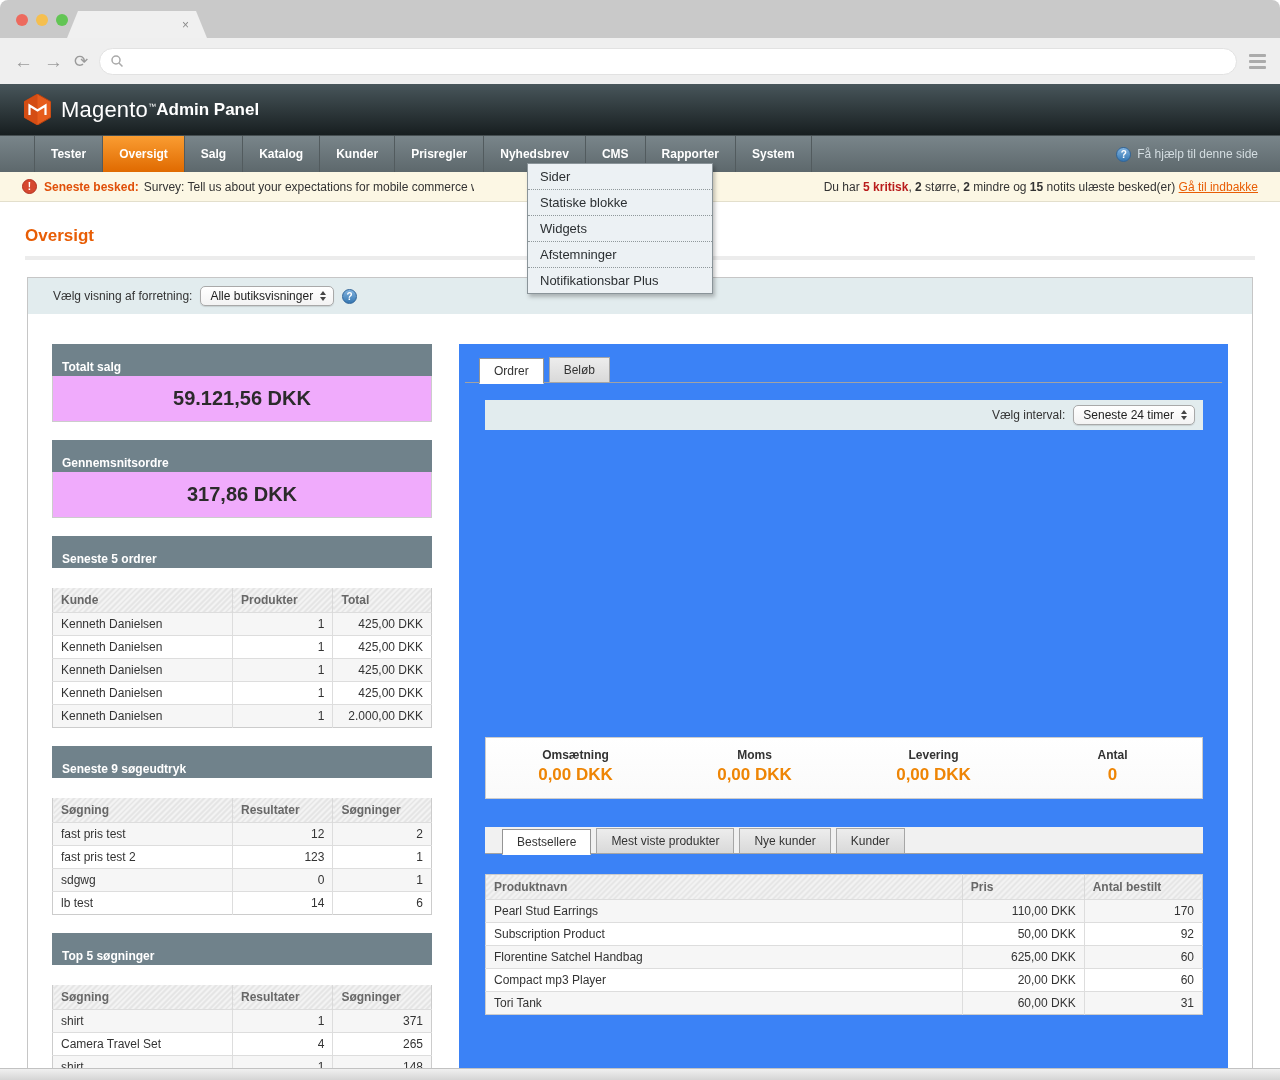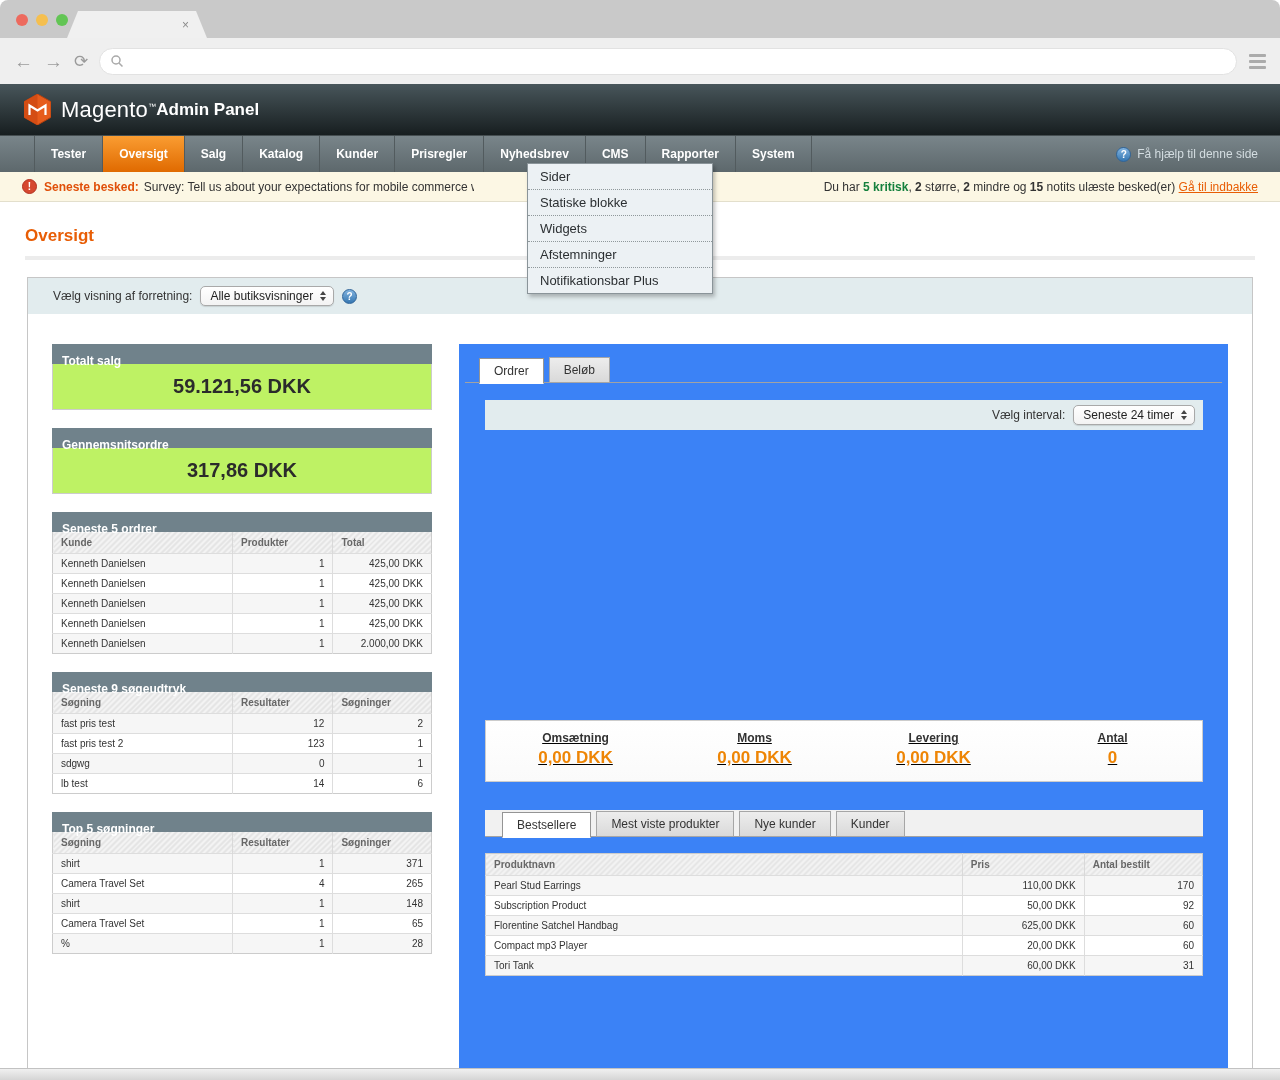--- a/index.html
+++ b/index.html
@@ -50,21 +50,21 @@
 
   
   .msgbar { height:30px; background:#fcf7e4; border-bottom:1px solid #e3dfcc; display:flex; align-items:center;
             padding:0 22px; font-size:12px; color:#333; }
   .warnicon { width:15px; height:15px; border-radius:50%; background:#d6482f; border:1px solid #b23322;
               color:#fff; font-size:10px; font-weight:bold; display:flex; align-items:center; justify-content:center;
               margin-right:7px; flex-shrink:0; }
   .msg-label { color:#e0500a; font-weight:bold; margin-right:5px; white-space:nowrap; }
   .msg-text { white-space:nowrap; overflow:hidden; max-width:330px; }
   .msg-right { margin-left:auto; white-space:nowrap; }
-  .msg-right .crit { color:#15803d; font-weight:bold; }
+  .msg-right .crit { color:#b91c1c; font-weight:bold; }
   .msg-right .b { font-weight:bold; }
   .msg-right a, .inbox-link { color:#e85d05; text-decoration:underline; cursor:pointer; }
 
   
   .dropdown { position:absolute; left:527px; top:163px; width:186px; background:#ecf1f4;
               border:1px solid #8a9499; box-shadow:2px 3px 4px rgba(0,0,0,0.25); z-index:50; }
   .dropdown .dd-item { padding:5px 12px; font-size:13px; color:#2b2f32; cursor:pointer; }
   .dropdown .dd-item + .dd-item { border-top:1px dotted #8f989b; }
 
   
@@ -83,24 +83,24 @@
   .stepper .up { width:0; height:0; border-left:3.5px solid transparent; border-right:3.5px solid transparent;
                  border-bottom:4px solid #444; }
   .stepper .down { width:0; height:0; border-left:3.5px solid transparent; border-right:3.5px solid transparent;
                    border-top:4px solid #444; }
 
   .dashboard { display:flex; gap:27px; padding:30px 24px 0 24px; }
 
   
   .leftcol { width:380px; flex-shrink:0; }
   .box { margin-bottom:18px; }
-  .box-head { background:#70828b; color:#fff; font-size:12px; font-weight:bold; padding:10px 10px; height:14px; }
-  .box-body { border:1px solid #ccc; border-top:none; background:#bef264; text-align:center;
+  .box-head { background:#70828b; color:#fff; font-size:12px; font-weight:bold; padding:16px 10px; height:14px; }
+  .box-body { border:1px solid #ccc; border-top:none; background:#f0abfc; text-align:center;
               font-size:20px; font-weight:bold; color:#2b2b2b; padding:11px 0; }
-  table.grid { width:100%; border-collapse:collapse; border:1px solid #ccc; border-top:none; font-size:10px; }
+  table.grid { width:100%; border-collapse:collapse; border:1px solid #ccc; border-top:none; font-size:12px;margin-top:20px; }
   table.grid th { background:repeating-linear-gradient(135deg,#f3f3f3 0px,#f3f3f3 2px,#e5e5e5 2px,#e5e5e5 4px);
                   color:#676767; font-weight:bold; text-align:left; padding:5px 8px; border-left:1px solid #d9d9d9; }
   table.grid td { padding:4px 8px; color:#333; border-top:1px solid #ddd; border-left:1px solid #ddd; }
   table.grid th:first-child, table.grid td:first-child { border-left:none; }
   table.grid tbody tr:nth-child(odd) { background:#f6f6f6; }
   table.grid tbody tr:nth-child(even) { background:#fff; }
   table.grid .num { text-align:right; }
   .leftcol .c1 { width:47.5%; } .leftcol .c2 { width:26.5%; } .leftcol .c3 { width:26%; }
 
   
@@ -111,22 +111,22 @@
   .tab { position:relative; z-index:1; font-size:12px; color:#333; padding:5px 14px;
          background:linear-gradient(#ededed,#d9d9d9); border:1px solid #a6a6a6; margin-right:5px; cursor:pointer; }
   .tab.active { background:#fff; border-color:#949494; border-bottom:1px solid #fff; z-index:2; margin-bottom:-1px; }
   .tabs.graystrip { background:#f1f1f1; margin:28px 19px 0 20px; padding-left:17px; height:27px; }
 
   .intervalbar { margin:17px 19px 0 20px; height:30px; background:#e2ecee; display:flex; align-items:center;
                  justify-content:flex-end; gap:8px; padding-right:8px; font-size:12px; color:#333; }
   .nodata { margin-top:25px; text-align:center; font-size:12px; color:#333; height:15px; }
   .chart-space { height:290px; }
 
-  .summary { margin:0 19px 0 20px; border:1px solid #ccc; background:linear-gradient(#ffffff,#fafafa);
-             display:flex; padding:10px 0 13px 0;text-decoration:underline; }
+  .summary { margin:17px 19px 0 20px; border:1px solid #ccc; background:linear-gradient(#ffffff,#fafafa);
+             display:flex; padding:10px 0 13px 0; }
   .sum-cell { flex:1; text-align:center; }
   .sum-label { font-size:12px; font-weight:bold; color:#333; margin-bottom:3px; }
   .sum-value { font-size:17px; font-weight:bold; color:#ee8505; }
 
   .prod-table-wrap { margin:16px 19px 0 20px; }
   .rightcol .p1 { width:66.5%; } .rightcol .p2 { width:17%; } .rightcol .p3 { width:16.5%; }
   .prod-table-wrap table.grid { border-top:1px solid #ccc; }
 
   
   .winbottom { position:absolute; left:0; bottom:0; width:1280px; height:12px;

